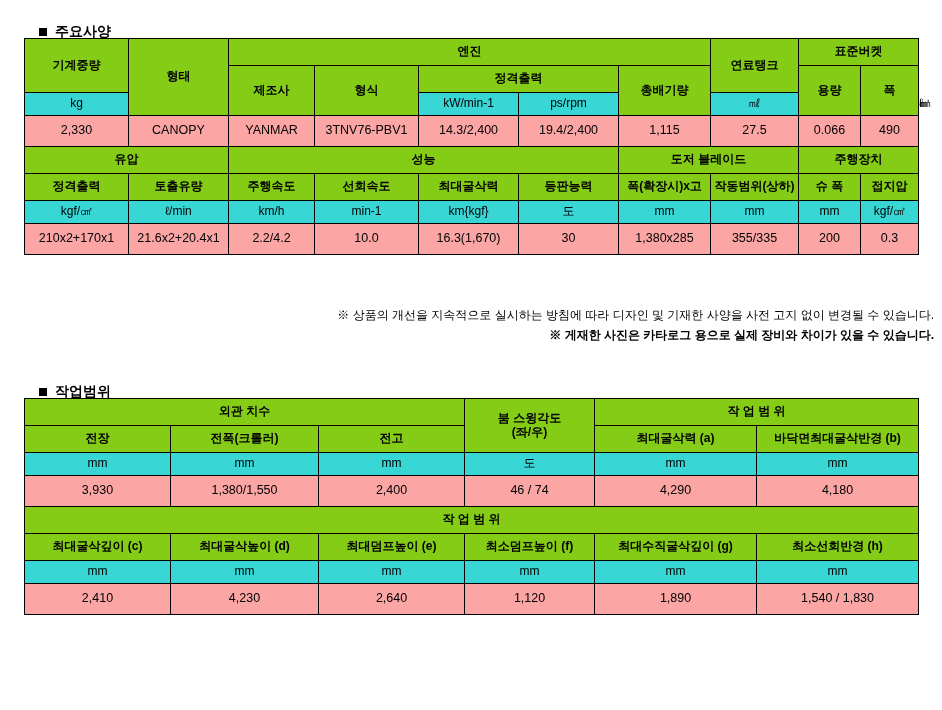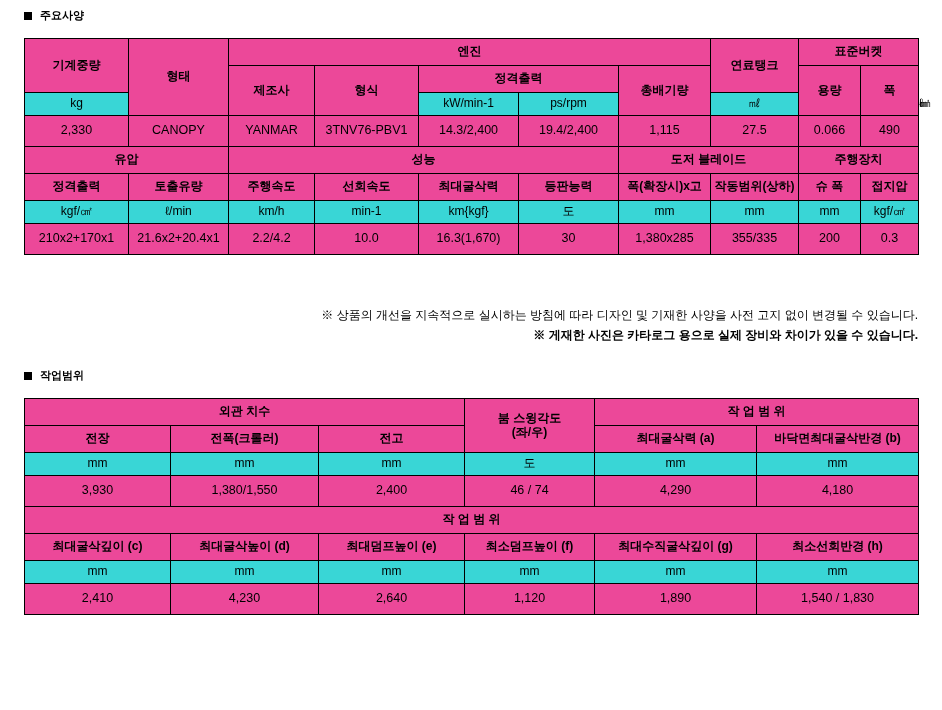--- a/index.html
+++ b/index.html
@@ -16,24 +16,24 @@
     overflow: hidden;
   }
   .page {
     position: relative;
     width: 942px;
     height: 710px;
   }
   .section-title {
     display: flex;
     align-items: center;
-    font-size: 11px;
+    font-size: 14px;
     font-weight: bold;
     color: #000;
-    margin: 0;
+    margin: 15px;
   }
   .section-title .bullet {
     display: inline-block;
     width: 8px;
     height: 8px;
     background: #000;
     margin-right: 8px;
   }
   #title-spec { position: absolute; left: 24px; top: 8px; }
   #title-range { position: absolute; left: 24px; top: 368px; }
@@ -47,30 +47,30 @@
     border: 1px solid #000000;
     text-align: center;
     vertical-align: middle;
     font-weight: normal;
     font-size: 12px;
     padding: 0;
     line-height: 1.1;
     height: 26px;
   }
   table.spec td.hd, table.spec th.hd {
-    background: #ec4899;
+    background: #84cc16;
     font-weight: bold;
   }
   table.spec td.unit {
     background: #39d6d6;
     font-size: 12px;
     height: 22px;
   }
   table.spec td.val {
-    background: #ec4899;
+    background: #fca5a5;
     height: 30px;
     font-size: 12.5px;
   }
 
   #table-spec {
     position: absolute;
     left: 24px;
     top: 38px;
     width: 894px;
   }
@@ -79,21 +79,21 @@
     left: 24px;
     top: 398px;
     width: 894px;
   }
 
   .note {
     position: absolute;
     font-size: 12px;
     color: #000;
     text-align: right;
-    right: 24px;
+    right: 8px;
   }
   #note1 { top: 307px; }
   #note2 { top: 327px; font-weight: bold; }
   #note3 { top: 672px; margin-top: 36px; }
 </style>
 </head>
 <body>
 
 <div class="page">
 

